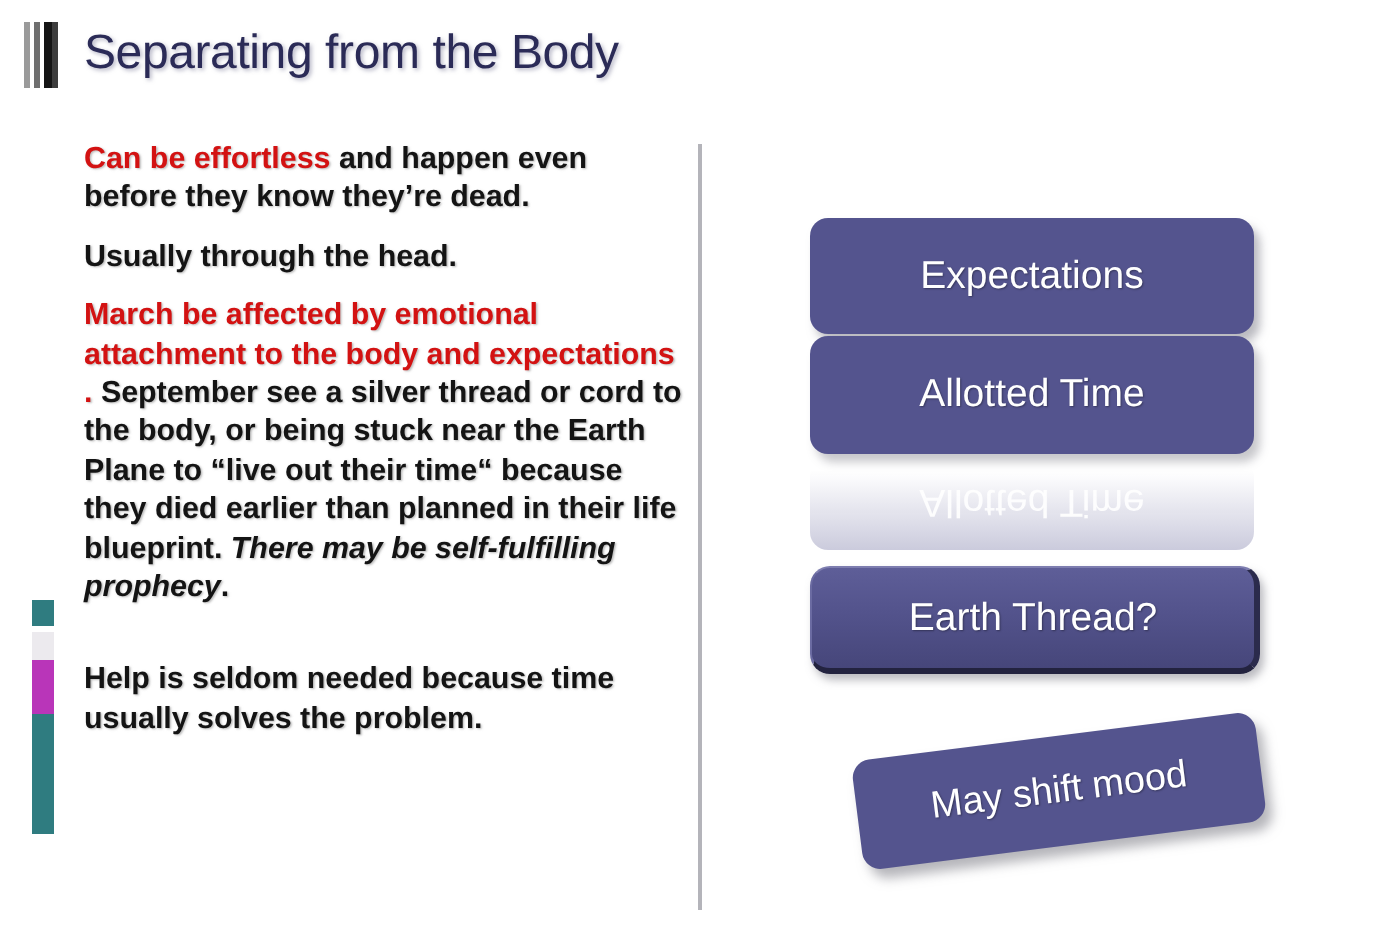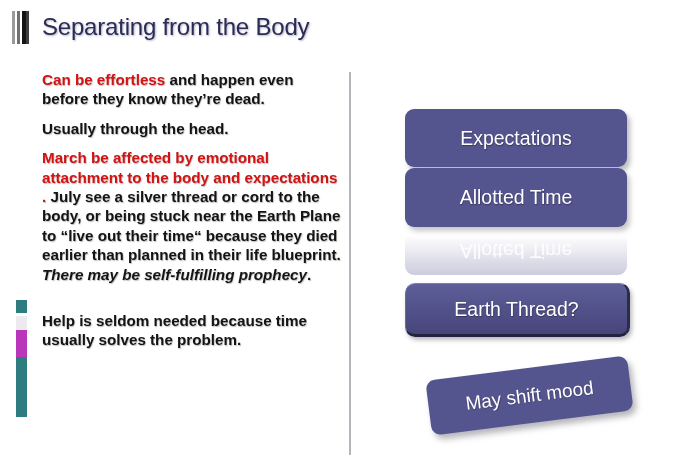--- a/index.html
+++ b/index.html
@@ -146,21 +146,21 @@
   </div>
 
   <div id="divider"></div>
 
   <div id="text-col">
 
     <p><span class="red">Can be effortless</span><span class="blk"> and happen even before they know they’re dead.</span></p>
 
     <p><span class="blk">Usually through the head.</span></p>
 
-    <p><span class="red">March be affected by emotional attachment to the body and expectations .</span><span class="blk">  July see a silver thread or cord to the body, or being stuck near the Earth Plane to “live out their time“ because they died earlier than planned in their life blueprint.  </span><span class="blk bi">There may be self-fulfilling prophecy</span><span class="blk">.</span></p>
+    <p><span class="red">March be affected by emotional attachment to the body and expectations .</span><span class="blk">  September see a silver thread or cord to the body, or being stuck near the Earth Plane to “live out their time“ because they died earlier than planned in their life blueprint.  </span><span class="blk bi">There may be self-fulfilling prophecy</span><span class="blk">.</span></p>
 
 
     <p><span class="blk">Help is seldom needed because time usually solves the problem.</span></p>
 
   </div>
 
   <div class="pbox" id="box-expectations">Expectations</div>
 
   <div class="pbox" id="box-allotted">Allotted Time</div>
   <div id="box-allotted-reflection">Allotted Time</div>

